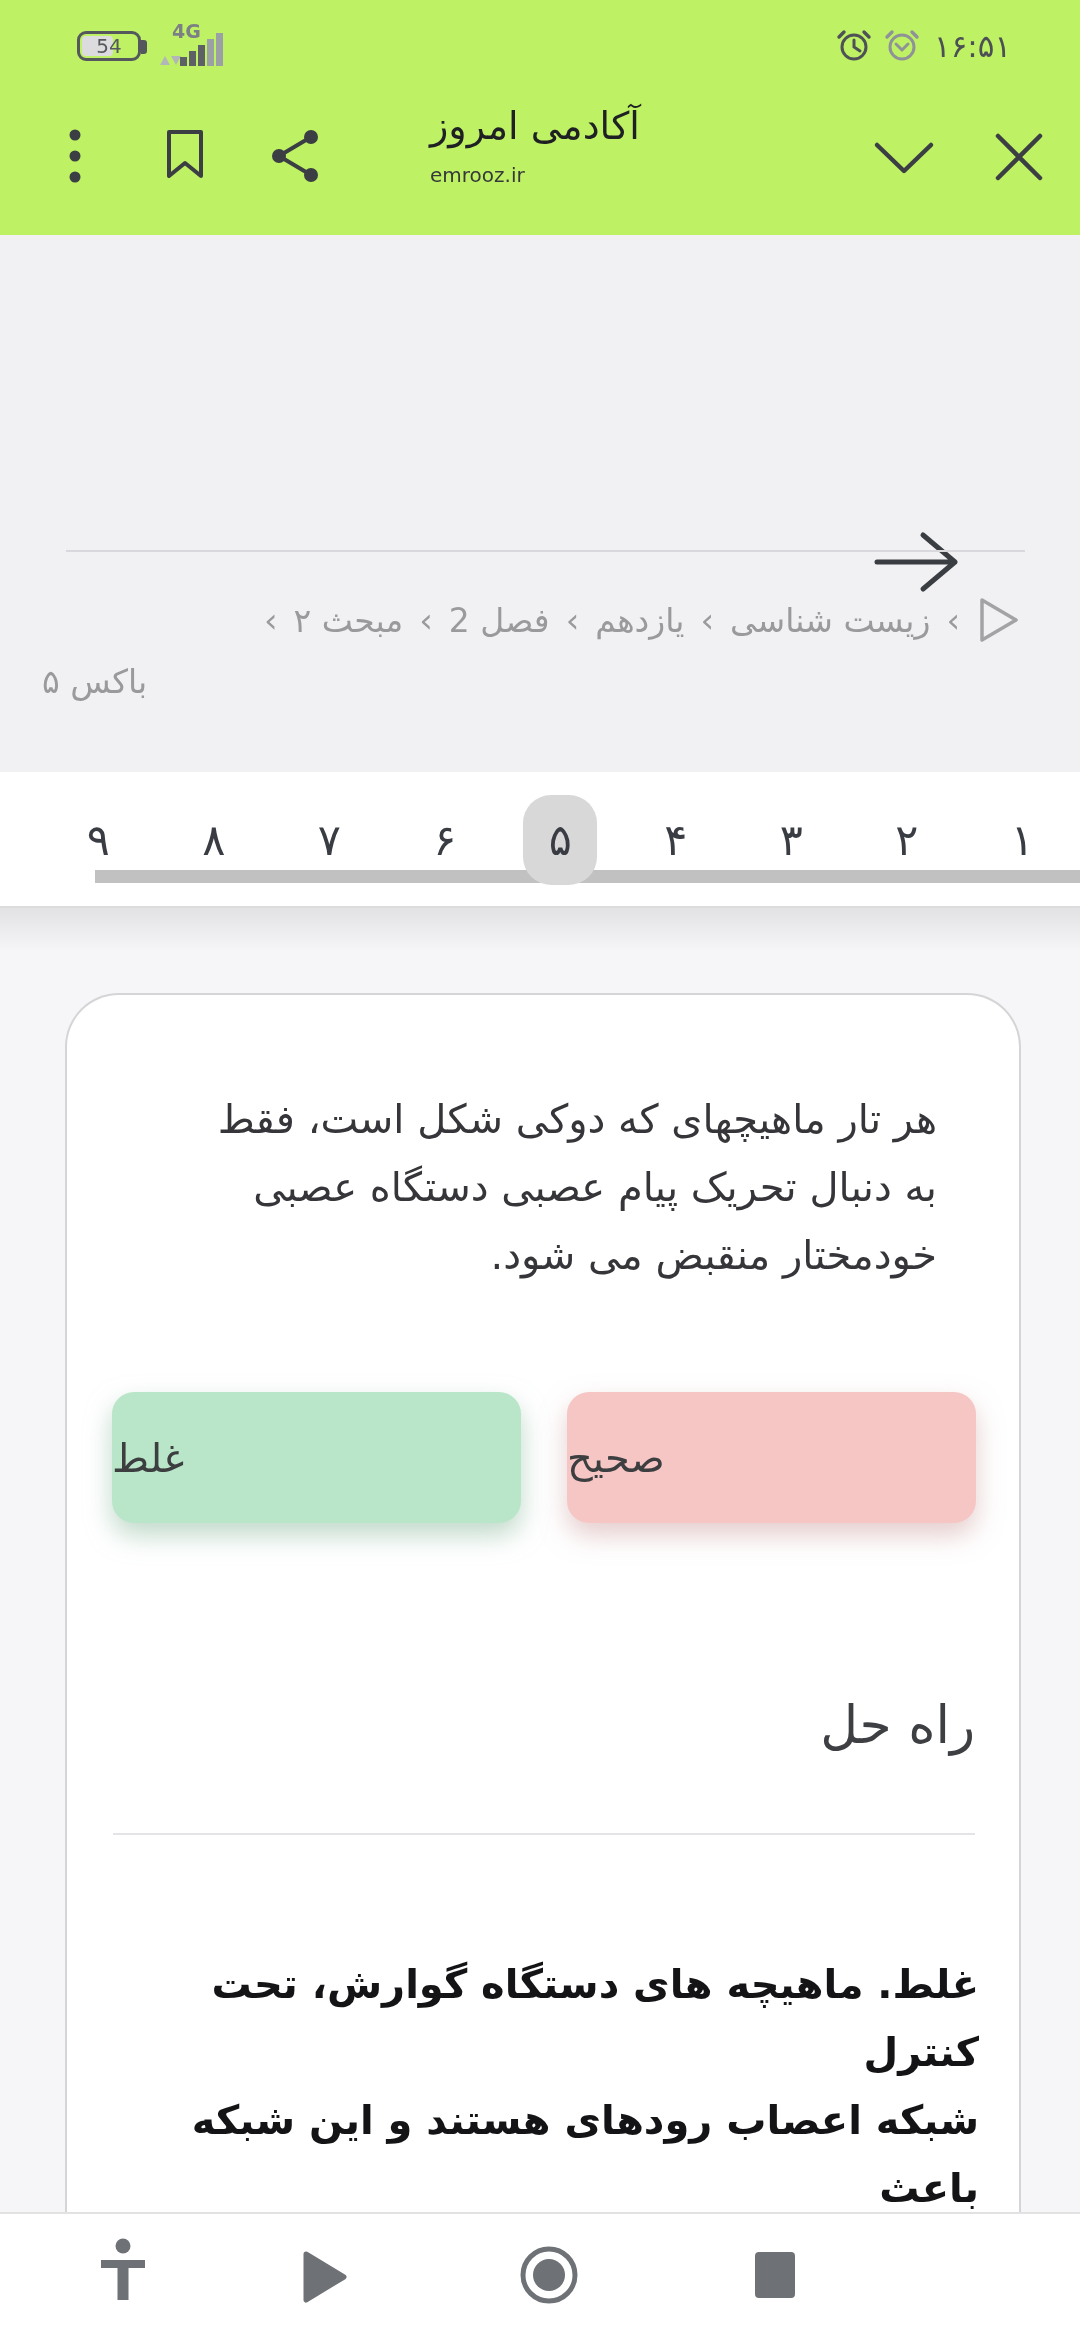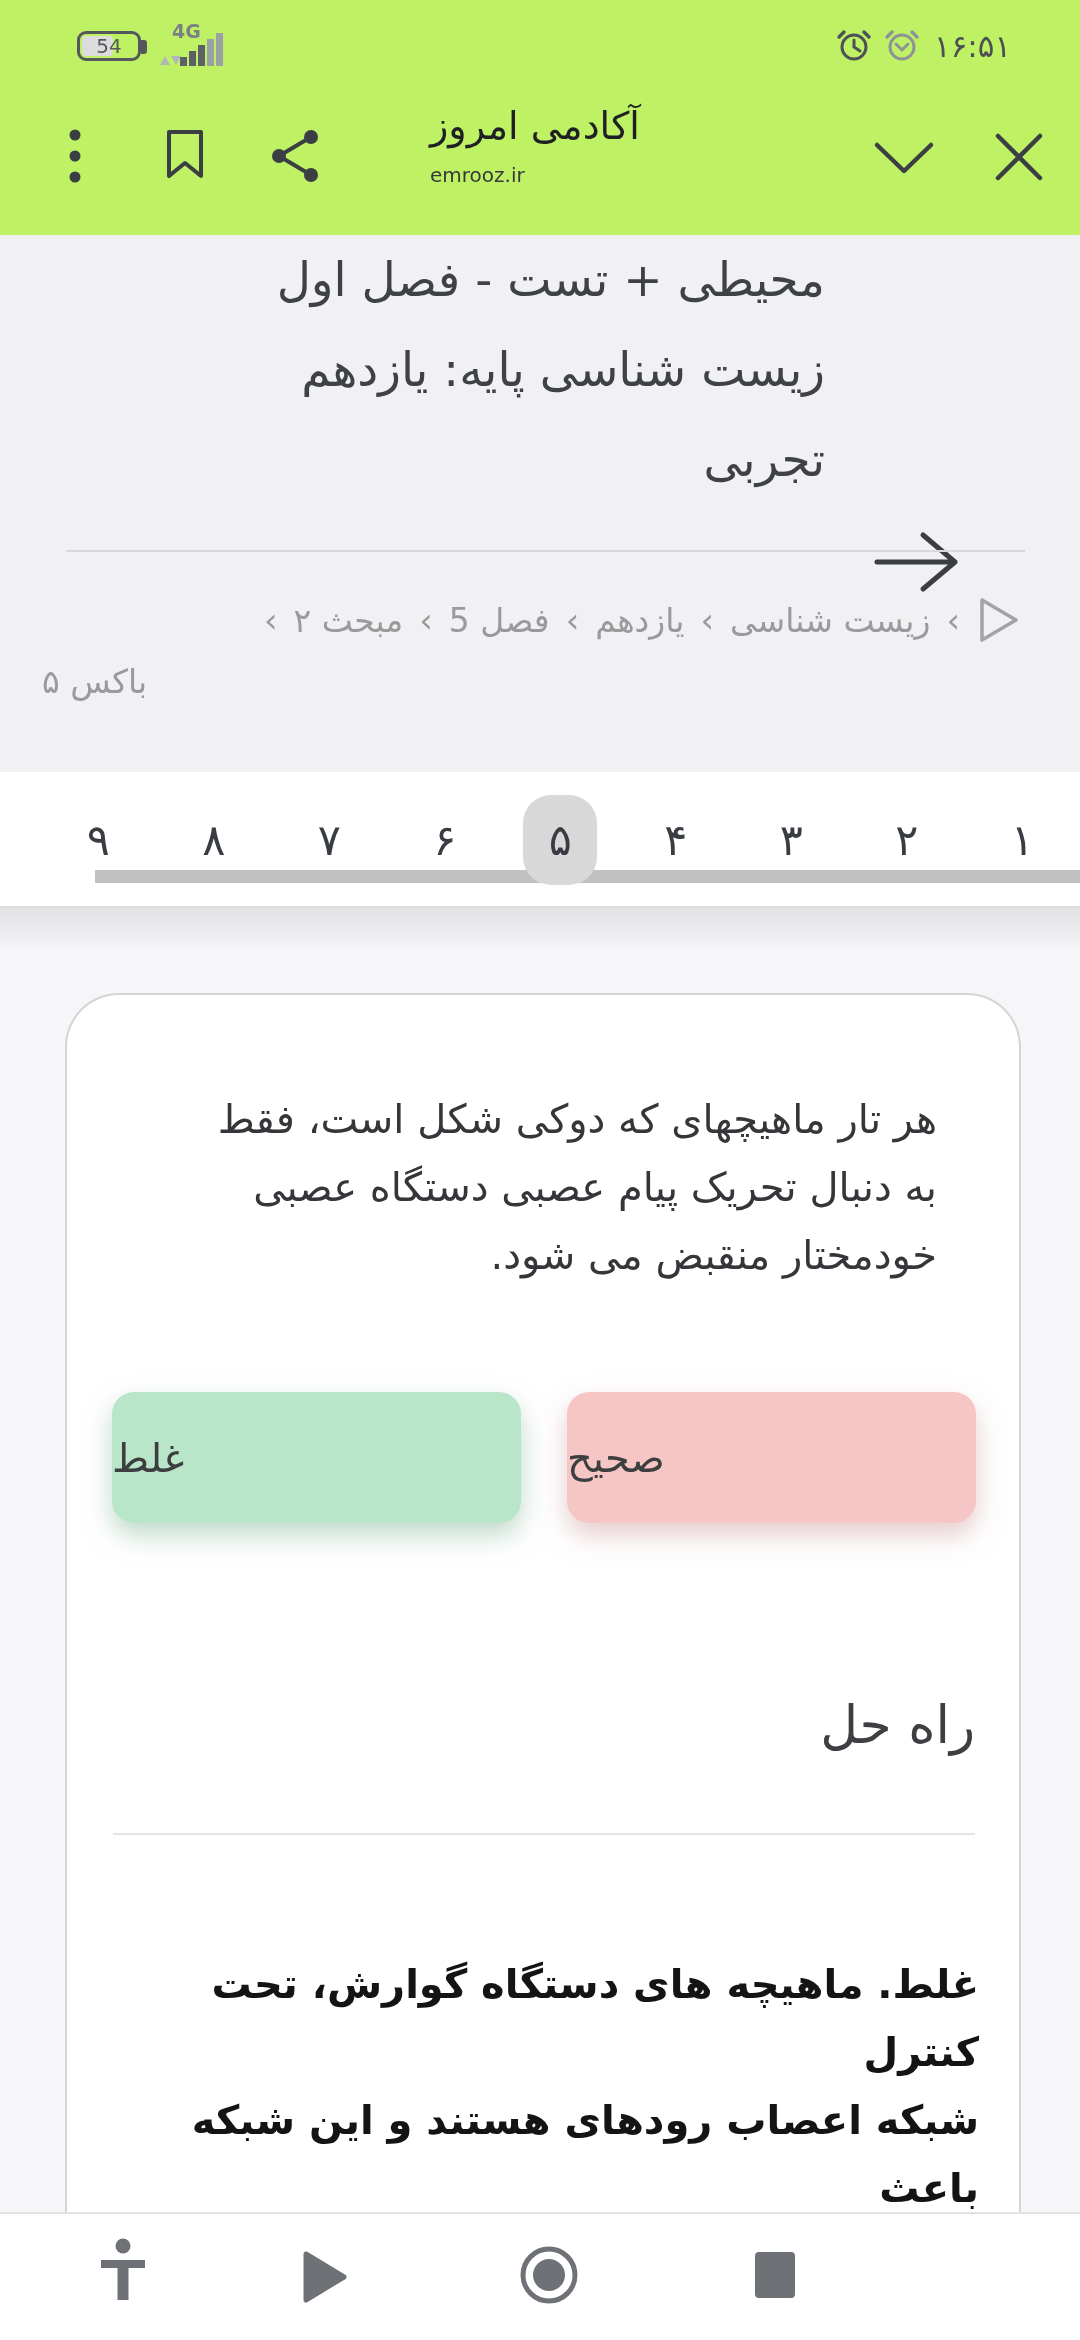--- a/index.html
+++ b/index.html
@@ -133,39 +133,36 @@
     <div class="site-url">emrooz.ir</div>
     <svg class="chevd" width="64" height="38" viewBox="0 0 64 38">
       <path d="M5 5 L32 31 L59 5" fill="none" stroke="#3b3e42" stroke-width="4.5" stroke-linecap="round" stroke-linejoin="round"></path>
     </svg>
     <svg class="closex" width="58" height="58" viewBox="0 0 58 58">
       <path d="M8 8 L50 50 M50 8 L8 50" stroke="#3b3e42" stroke-width="4.5" stroke-linecap="round"></path>
     </svg>
   </div>
 
   <div class="lesson-head">
-    <div class="lesson-title">محیطی + تست - فصل اول
-زیست شناسی پایه: یازدهم
-تجربی</div>
     <svg class="back-arrow" width="94" height="68" viewBox="0 0 94 68">
       <path d="M6 34 H84 M52 7 L84 34 L52 61" fill="none" stroke="#3a3d41" stroke-width="5" stroke-linecap="round" stroke-linejoin="round"></path>
     </svg>
     <div class="hr1"></div>
 
     <div class="breadcrumb">
       <div class="bc-row1">
         <svg width="46" height="52" viewBox="0 0 46 52">
           <path d="M6 6 L40 26 L6 46 Z" fill="none" stroke="#a3a3a5" stroke-width="3.5" stroke-linejoin="round"></path>
         </svg>
         <span class="bc-sep" dir="ltr">‹</span>
         <span class="crumb">زیست شناسی</span>
         <span class="bc-sep" dir="ltr">‹</span>
         <span class="crumb">یازدهم</span>
         <span class="bc-sep" dir="ltr">‹</span>
-        <span class="crumb">فصل 5</span>
+        <span class="crumb">فصل 2</span>
         <span class="bc-sep" dir="ltr">‹</span>
         <span class="crumb">مبحث ۲</span>
         <span class="bc-sep" dir="ltr">‹</span>
       </div>
       <div class="bc-row2">
         <span class="crumb">باکس ۵</span>
       </div>
     </div>
   </div>
 

